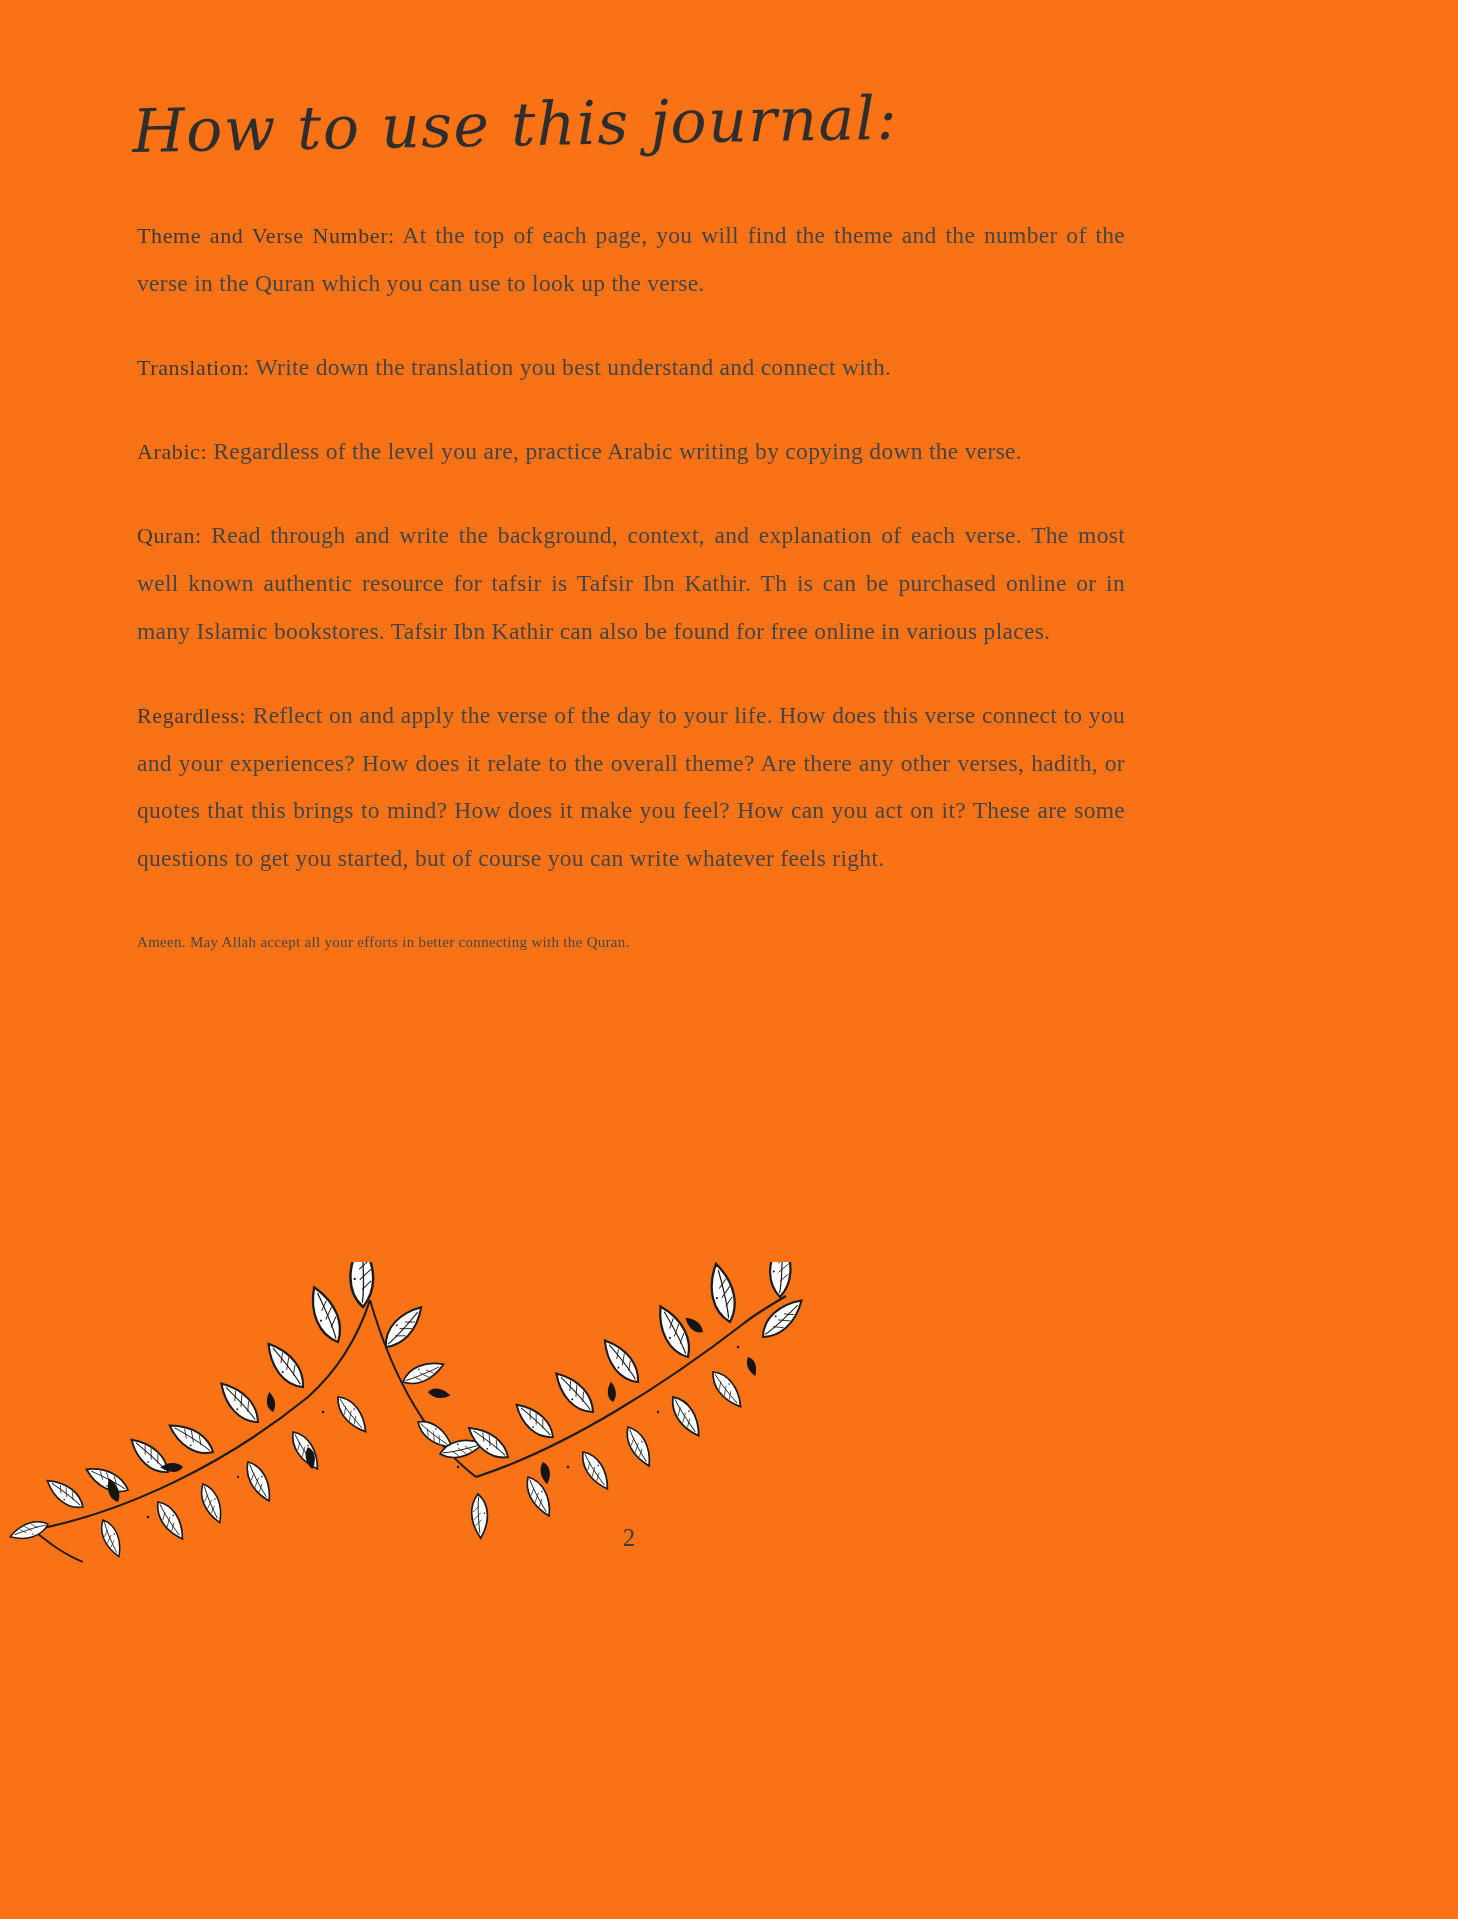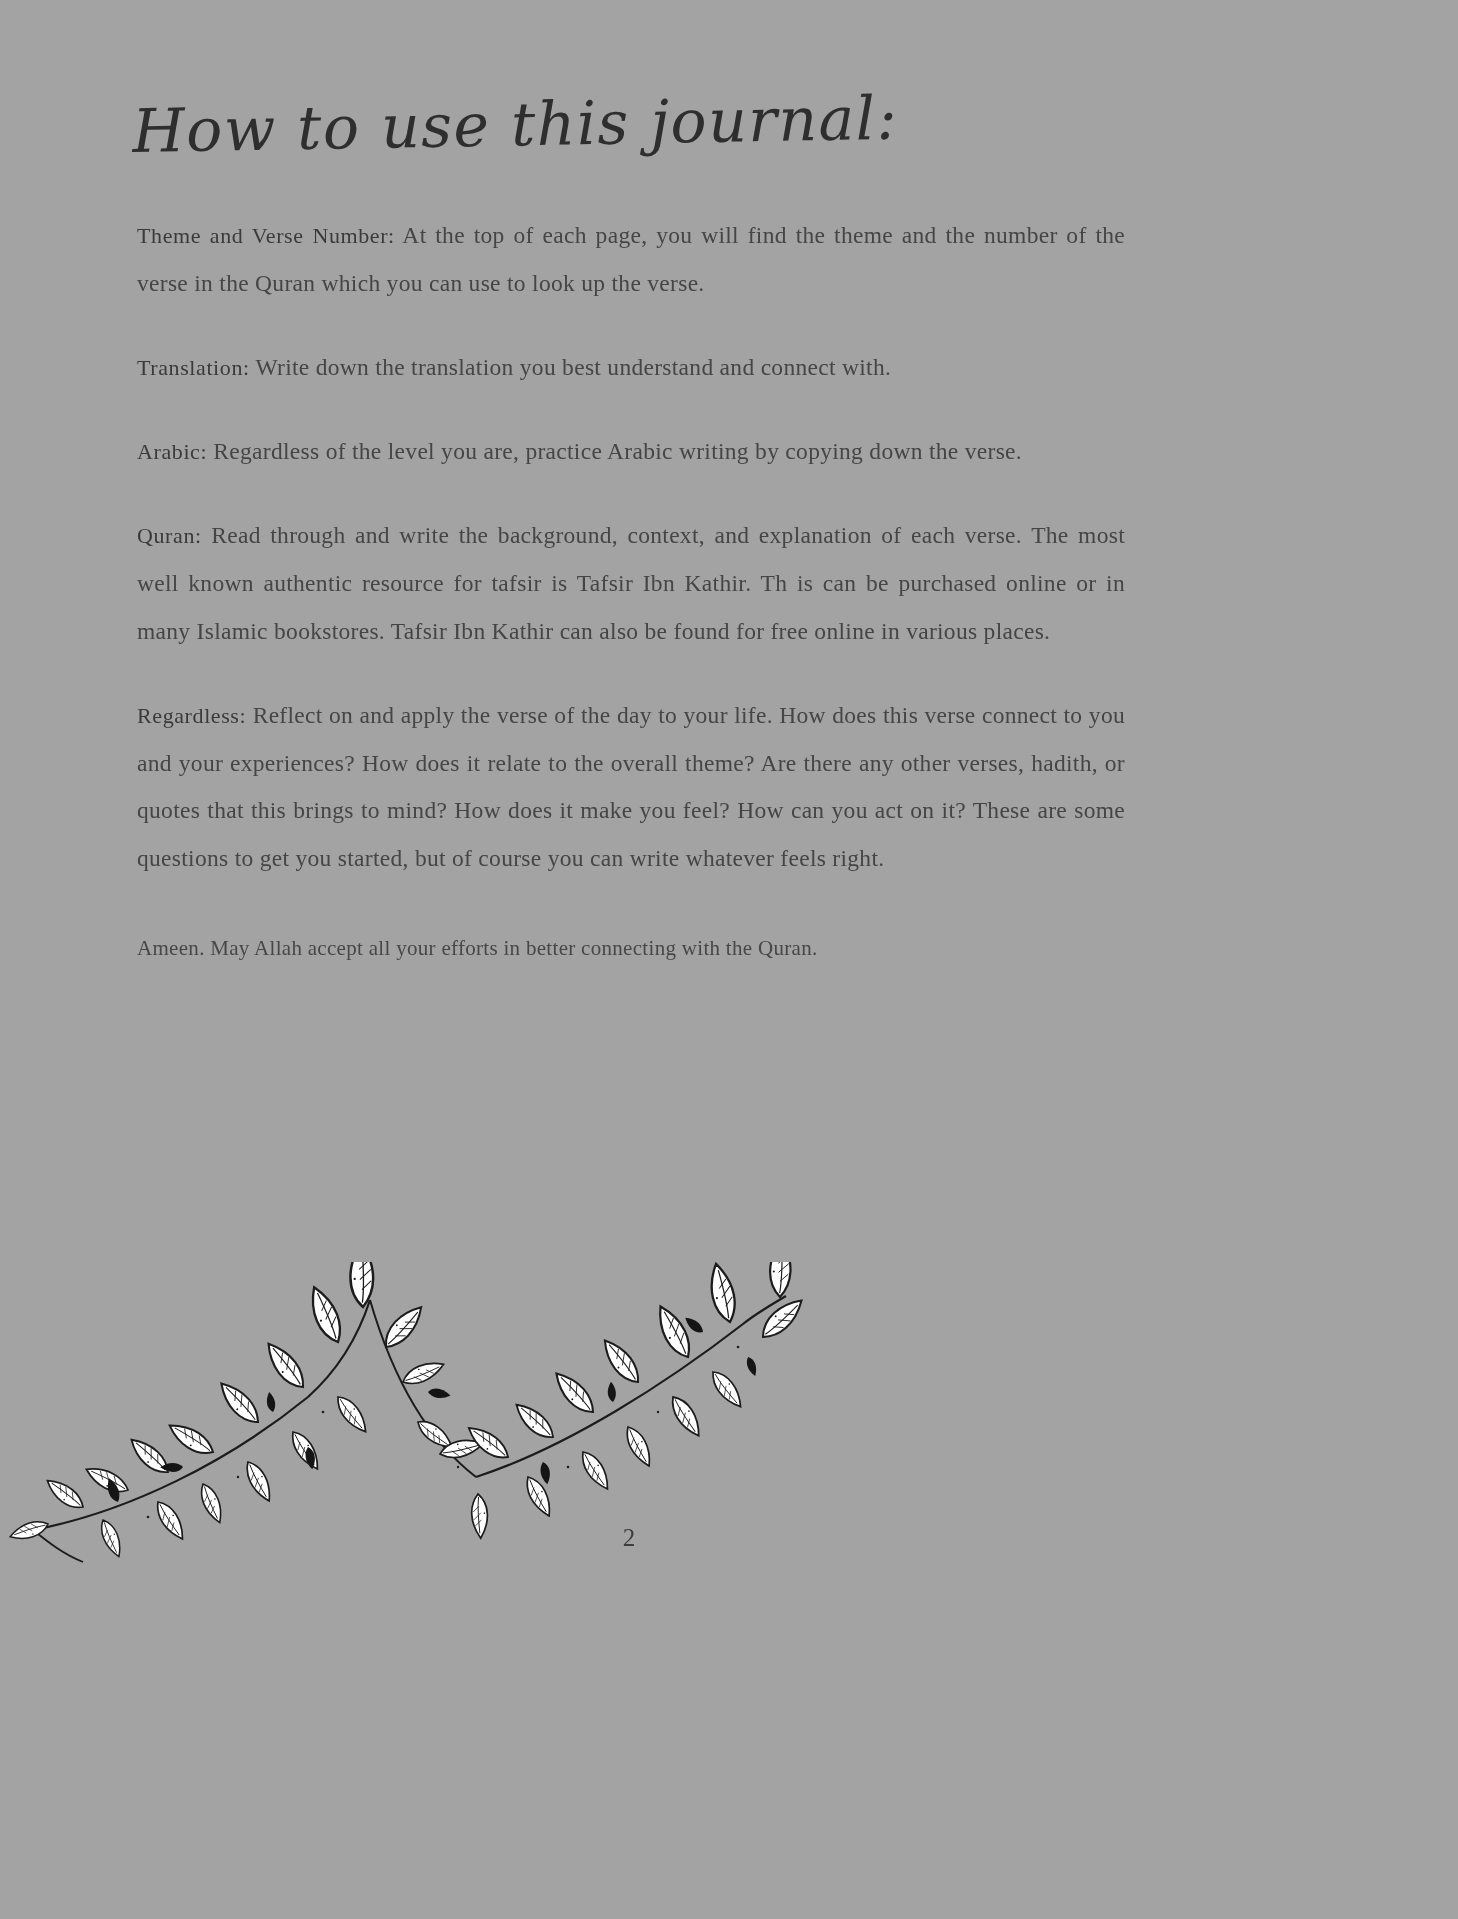--- a/index.html
+++ b/index.html
@@ -1,21 +1,21 @@
 <!DOCTYPE html>
 <html><head>
 <meta charset="utf-8">
 <style>
   html, body { margin: 0; padding: 0; background: #e9e9e9; }
   .page {
     position: relative;
     width: 1458px;
     height: 1919px;
     margin: 0 auto;
-    background: #a3a3a3;
+    background: #f97316;
     font-family: "Liberation Serif", serif;
     color: #414141;
     overflow: hidden;
   }
   .title {
     position: absolute;
     top: 96px;
     left: 133px;
     margin: 0;
     font-family: "DejaVu Serif", serif;
@@ -42,21 +42,21 @@
     color: #454545;
   }
   .section .heading {
     font-size: 22px;
     line-height: 1;
     letter-spacing: 0.6px;
     color: #3a3a3a;
   }
   .closing {
     margin: 44px 0 0 0;
-    font-size: 21px;
+    font-size: 15px;
     line-height: 2;
     letter-spacing: 0.3px;
     color: #474747;
   }
   .branch {
     position: absolute;
     left: 8px;
     top: 1262px;
     width: 812px;
     height: 332px;

